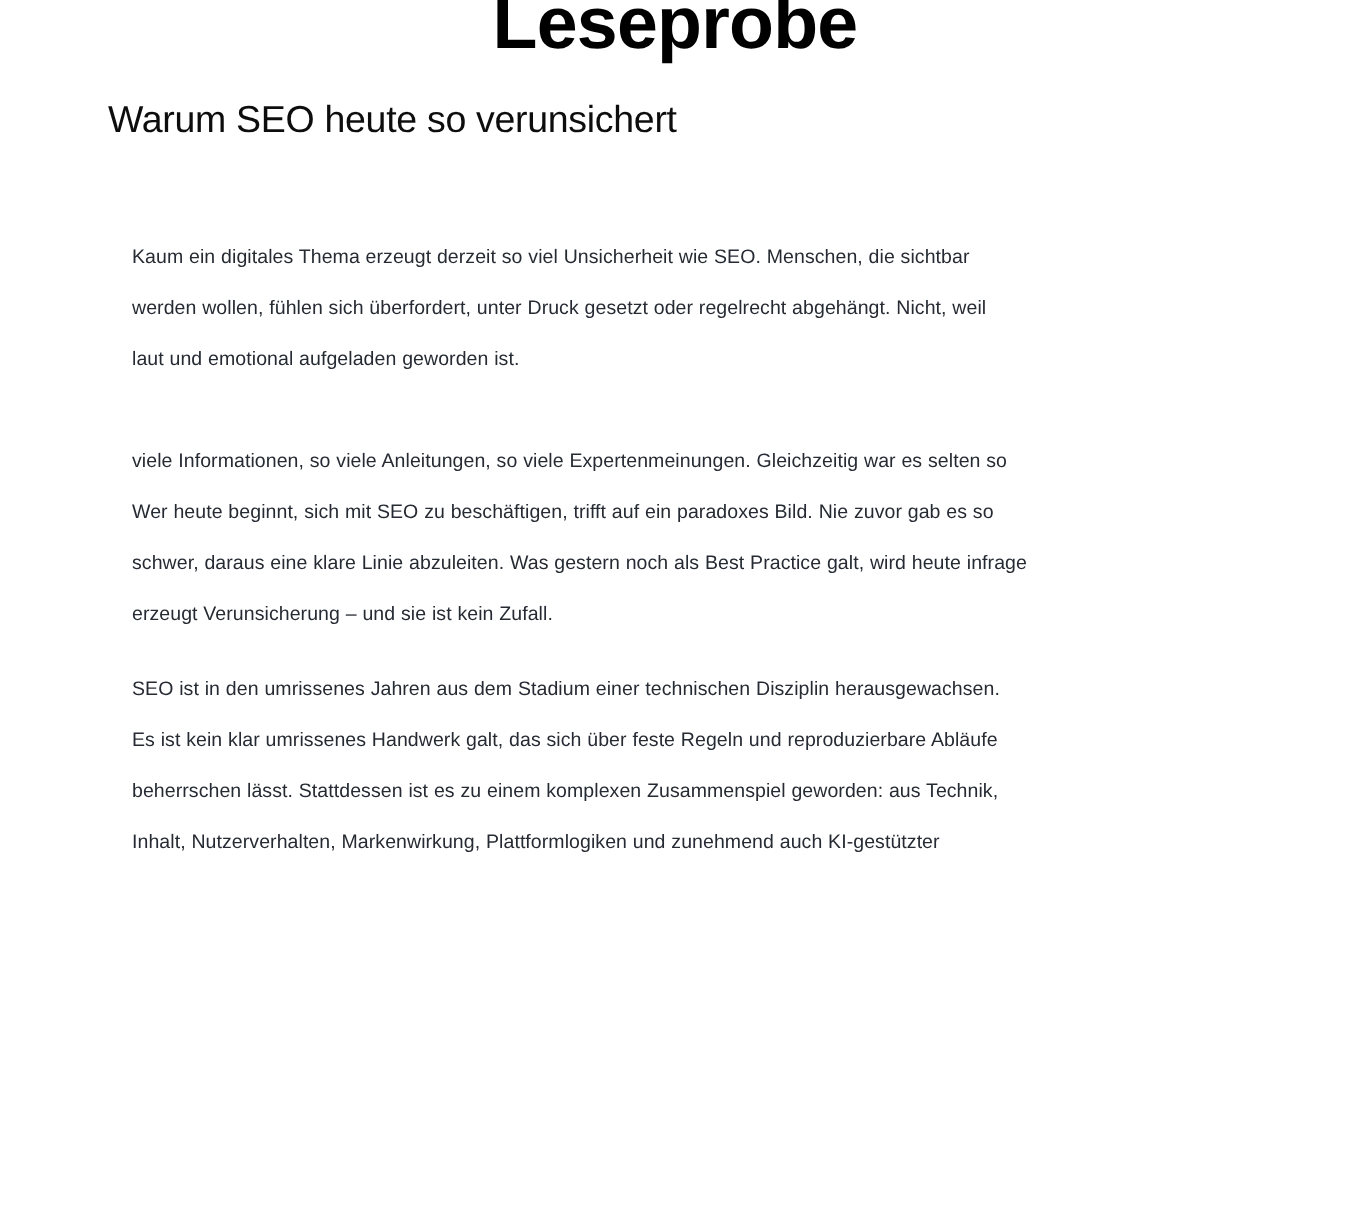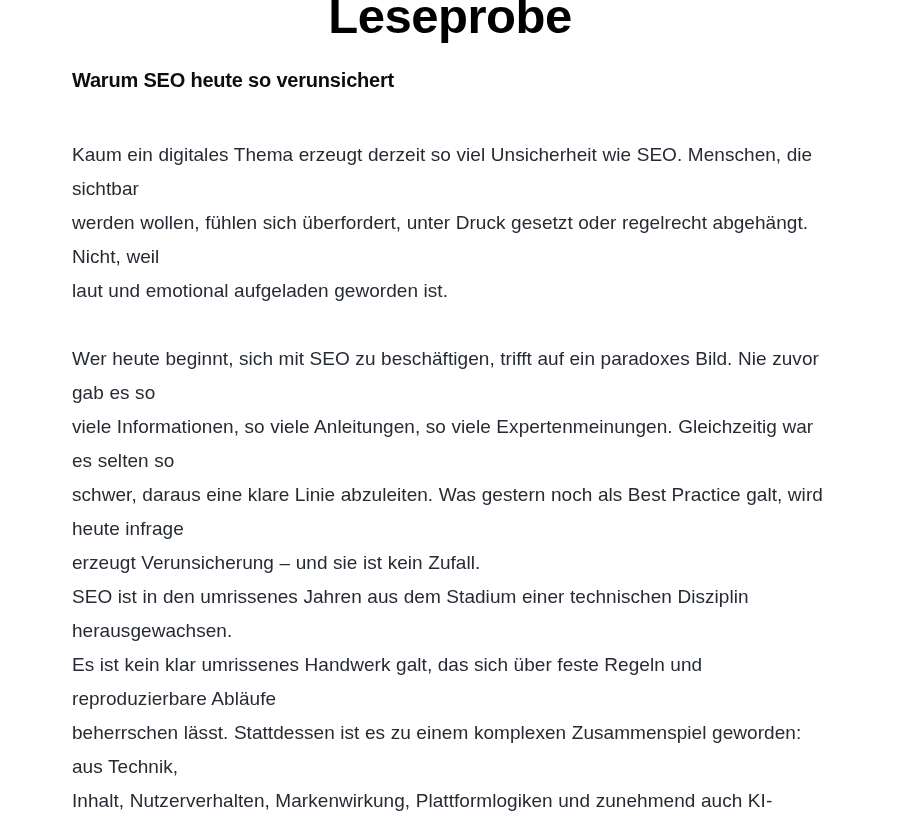--- a/index.html
+++ b/index.html
@@ -36,40 +36,40 @@
     color: #000000;
     line-height: 60px;
     white-space: nowrap;
   }
 
   
   .section-heading {
     position: absolute;
     top: 64px;
     left: 72px;
-    font-size: 20px;
-    font-weight: 700;
+    font-size: 25px;
+    font-weight: 400;
     color: #0d0d0d;
     letter-spacing: -0.2px;
     line-height: 32px;
     white-space: nowrap;
   }
 
   
   .body-area {
     position: absolute;
     top: 138px;
     left: 72px;
     width: 756px;
   }
 
   .para {
-    margin: 0;
+    margin: 16px;
     padding: 0;
-    font-size: 19px;
+    font-size: 13px;
     line-height: 34px;
     color: #262b33;
     text-align: left;
     letter-spacing: 0.05px;
     word-spacing: 0.2px;
   }
 
   
   .para + .para.spaced {
     margin-top: 34px;
@@ -92,22 +92,22 @@
 
   <div class="section-heading">Warum SEO heute so verunsichert</div>
 
   <div class="body-area">
     <p class="para" style="color: rgb(38, 43, 51);">
         <span class="lb">Kaum ein digitales Thema erzeugt derzeit so viel Unsicherheit wie SEO. Menschen, die sichtbar</span>
         <span class="lb">werden wollen, fühlen sich überfordert, unter Druck gesetzt oder regelrecht abgehängt. Nicht, weil</span>
         <span class="lb">laut und emotional aufgeladen geworden ist.</span>
       </p>
     <p class="para spaced" style="color: rgb(38, 43, 51);">
+        <span class="lb">viele Informationen, so viele Anleitungen, so viele Expertenmeinungen. Gleichzeitig war es selten so</span>
         <span class="lb">Wer heute beginnt, sich mit SEO zu beschäftigen, trifft auf ein paradoxes Bild. Nie zuvor gab es so</span>
-        <span class="lb">viele Informationen, so viele Anleitungen, so viele Expertenmeinungen. Gleichzeitig war es selten so</span>
         <span class="lb">schwer, daraus eine klare Linie abzuleiten. Was gestern noch als Best Practice galt, wird heute infrage</span>
         <span class="lb">erzeugt Verunsicherung – und sie ist kein Zufall.</span>
       </p>
     <p class="para tight" style="color: rgb(38, 43, 51);">
         <span class="lb">SEO ist in den umrissenes Jahren aus dem Stadium einer technischen Disziplin herausgewachsen.</span>
         <span class="lb">Es ist kein klar umrissenes Handwerk galt, das sich über feste Regeln und reproduzierbare Abläufe</span>
         <span class="lb">beherrschen lässt. Stattdessen ist es zu einem komplexen Zusammenspiel geworden: aus Technik,</span>
         <span class="lb">Inhalt, Nutzerverhalten, Markenwirkung, Plattformlogiken und zunehmend auch KI-gestützter</span>
       </p>
 

